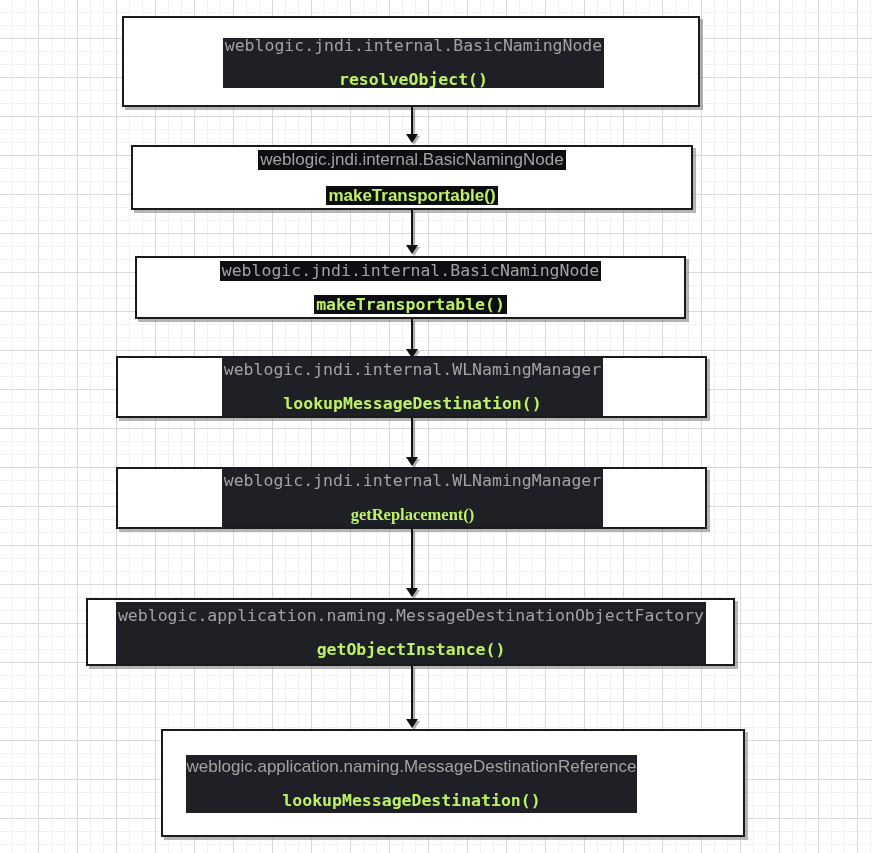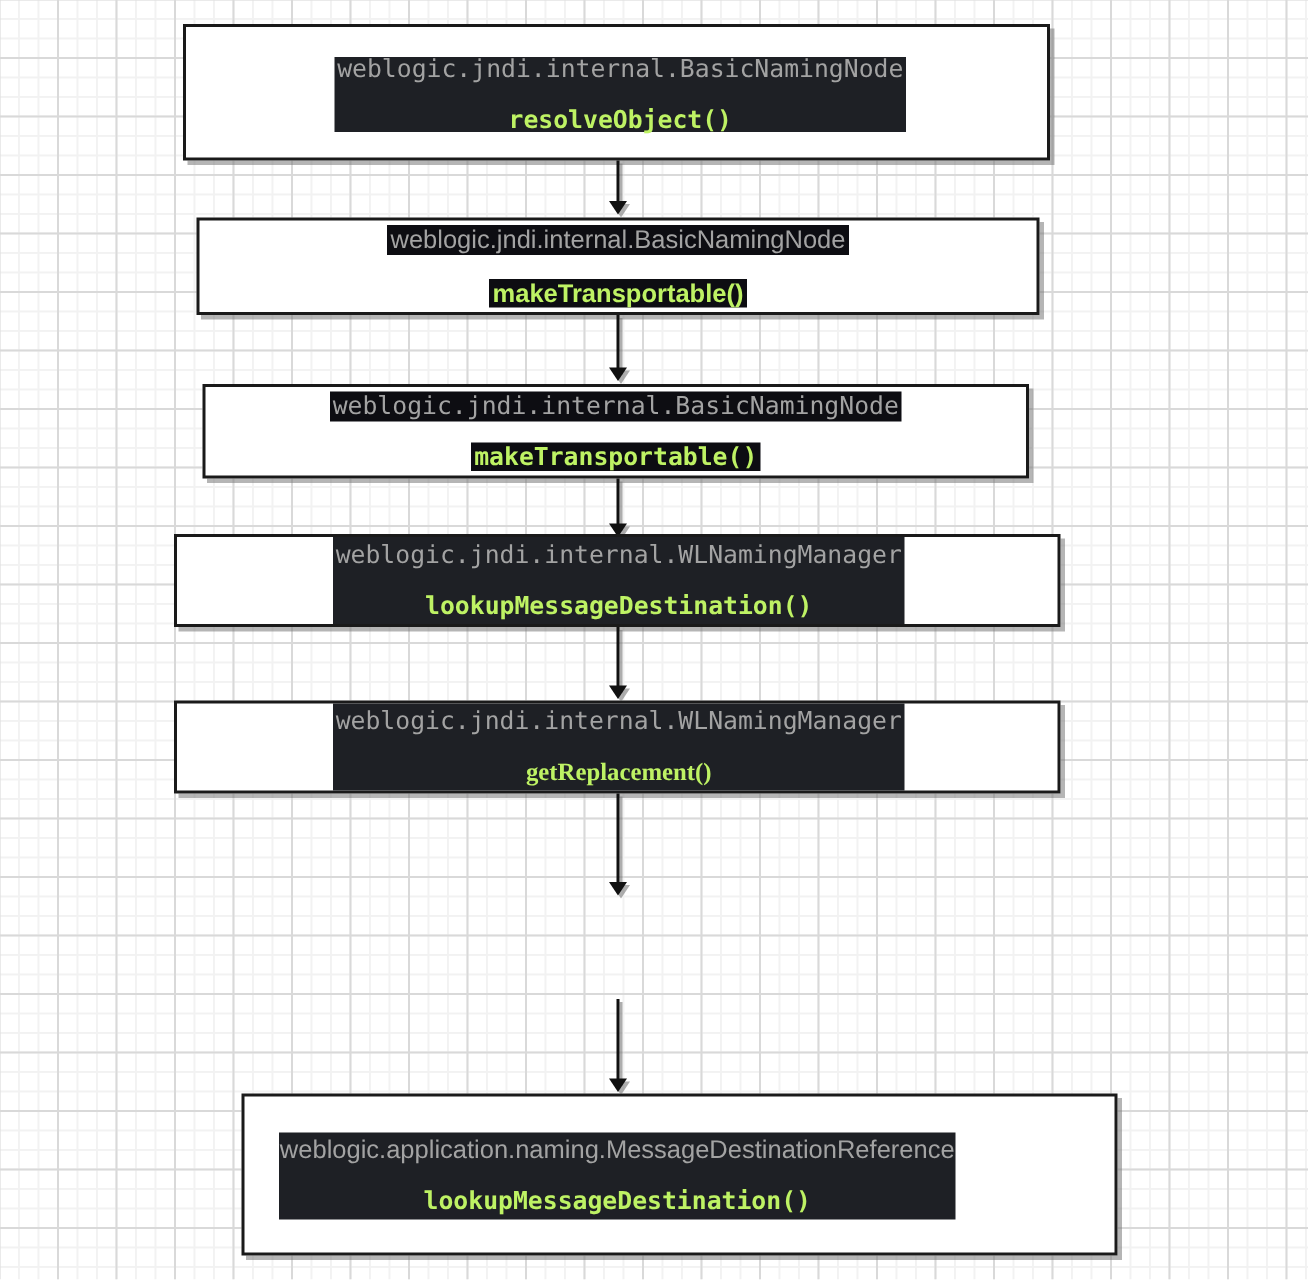--- a/index.html
+++ b/index.html
@@ -201,20 +201,26 @@
     </div>
   </div>
 
   <div class="edge" style="left:411px; top:529px; height:70px;">
     <div class="shaft-shadow" style="height:62px;"></div>
     <div class="shaft" style="height:62px;"></div>
     <div class="head-shadow" style="top:61px;"></div>
     <div class="head" style="top:59px;"></div>
   </div>
 
+  <div class="node" style="left:86px; top:598px; width:649px; height:68px;">
+    <div class="slab mono" style="left:28px; top:2px; width:590px; height:62px; font-size:16.5px;">
+      <span class="cls">weblogic.application.naming.MessageDestinationObjectFactory</span>
+      <span class="mth" style="margin-top:18px;">getObjectInstance()</span>
+    </div>
+  </div>
 
   <div class="edge" style="left:411px; top:666px; height:64px;">
     <div class="shaft-shadow" style="height:56px;"></div>
     <div class="shaft" style="height:56px;"></div>
     <div class="head-shadow" style="top:55px;"></div>
     <div class="head" style="top:53px;"></div>
   </div>
 
   <div class="node" style="left:161px; top:729px; width:584px; height:108px;">
     <div class="slab" style="left:23px; top:24px; width:451px; height:58px; font-size:16.5px;">

